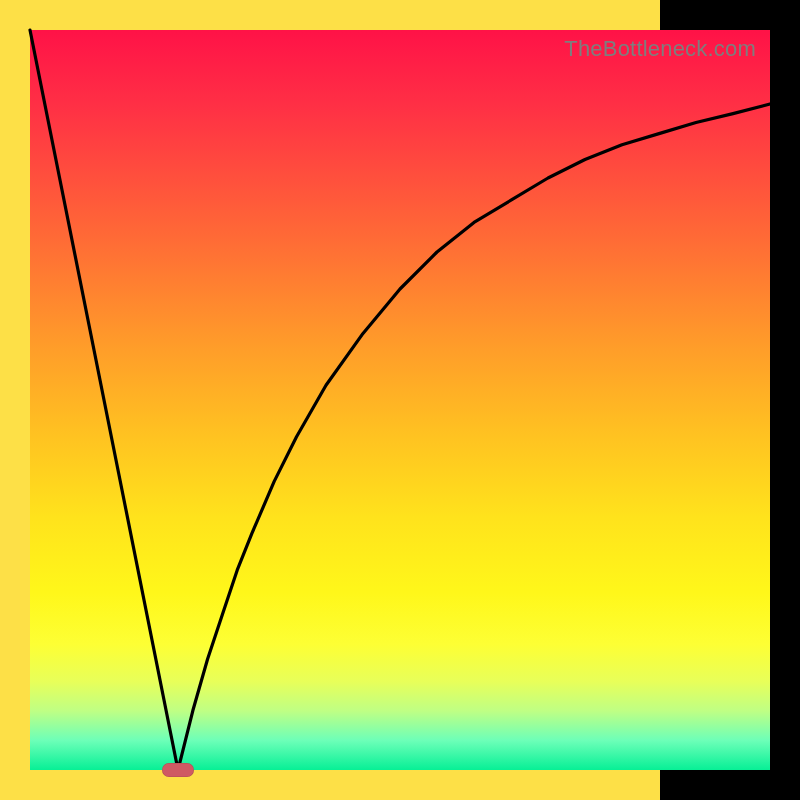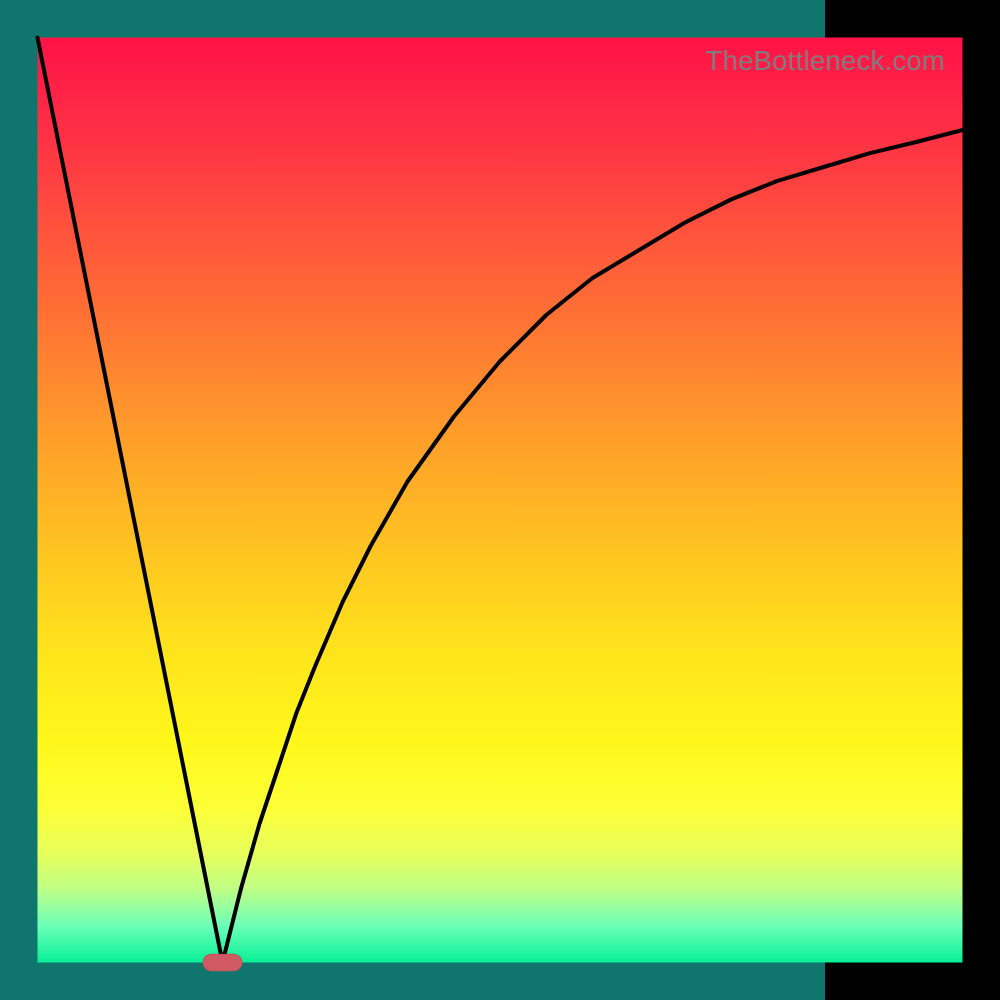--- a/index.html
+++ b/index.html
@@ -8,21 +8,21 @@
     width: 800px;
     height: 800px;
     background: #000;
     font-family: Arial, Helvetica, sans-serif;
     overflow: hidden;
   }
   .frame {
     position: relative;
     width: 660px;
     height: 800px;
-    background: #0f766e;
+    background: #fde047;
   }
   .plot-area {
     position: absolute;
     left: 30px;
     top: 30px;
     width: 740px;
     height: 740px;
     background: linear-gradient(to bottom,
       #ff1247 0%,
       #ff2f45 10%,

